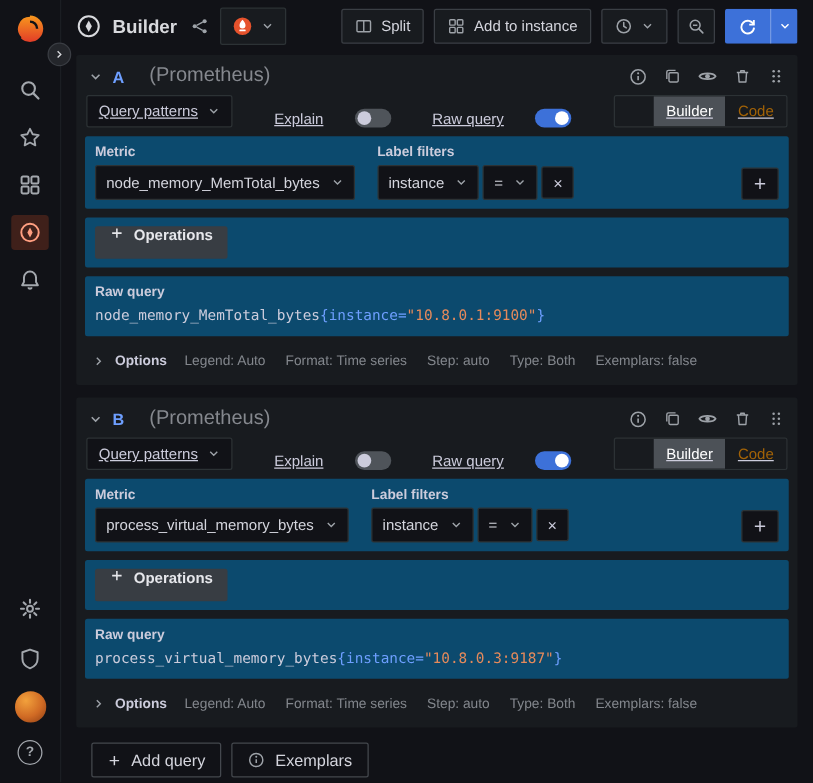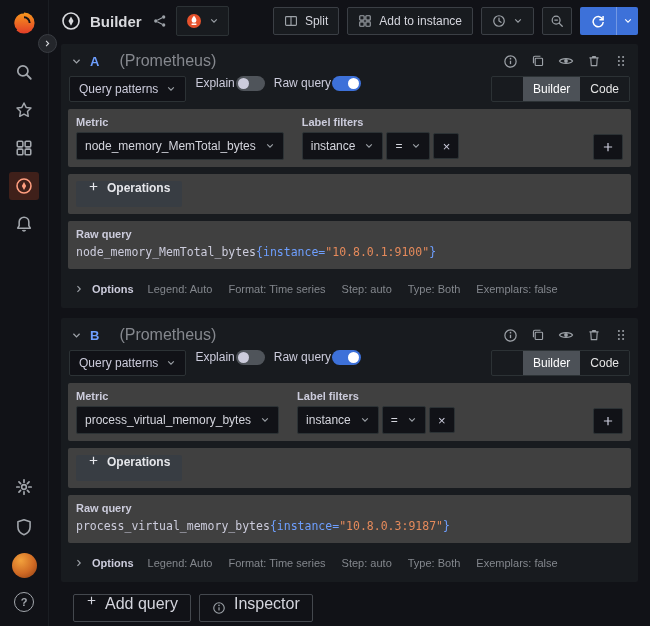--- a/index.html
+++ b/index.html
@@ -33,32 +33,32 @@
 
   
   .content{flex:1;padding:2px 12px 0;}
   .card{background:#181b1f;border-radius:2px;padding:4px 7px 7px;margin-bottom:10px;}
   .card-header{height:26px;display:flex;align-items:center;gap:8px;padding:0 3px;}
   .q-ref{color:#6e9fff;font-weight:600;font-size:13px;}
   .q-ds{color:#85888e;font-size:16px;margin-left:12px;}
   .q-actions{margin-left:auto;display:flex;align-items:center;gap:13px;color:#9da2a8;}
   .q-actions .icn{cursor:pointer;}
 
-  .toolbar{display:flex;align-items:flex-start;gap:1px;margin:2px 1px 7px;}
+  .toolbar{display:flex;align-items:flex-end;gap:25px;margin:2px 1px 7px;text-decoration:underline;}
   .dd-btn{height:26px;display:inline-flex;align-items:center;gap:8px;padding:0 9px;background:#111217;border:1px solid #2c3235;border-radius:2px;color:#ccccdc;font-size:12px;cursor:pointer;}
   .tg-label{font-size:12px;color:#ccccdc;margin-left:8px;}
   .switch{width:29px;height:15px;border-radius:8px;background:#4f545a;position:relative;cursor:pointer;flex:none;}
   .switch::after{content:"";position:absolute;top:2px;left:2px;width:11px;height:11px;border-radius:50%;background:#ccccdc;}
   .switch.on{background:#3d71d9;}
   .switch.on::after{left:16px;background:#fff;}
   .radio-group{margin-left:auto;display:flex;height:24px;border:1px solid #2c3235;border-radius:2px;overflow:hidden;padding-left:31px;}
-  .radio-opt{display:flex;align-items:center;padding:0 10px;font-size:12px;background:#181b1f;color:#e5e5e5;cursor:pointer;}
+  .radio-opt{display:flex;align-items:center;padding:0 10px;font-size:12px;background:#181b1f;color:#a16207;cursor:pointer;}
   .radio-opt.active{background:#4c5157;color:#fff;font-weight:500;}
 
-  .panel{background:#404040;border-radius:2px;}
+  .panel{background:#0c4a6e;border-radius:2px;}
   .metric-panel{display:flex;gap:18px;padding:7px 8px;position:relative;}
   .field-label{font-size:11px;font-weight:600;color:#ccccdc;margin-bottom:4px;}
   .filters-row{display:flex;gap:3px;align-items:center;}
   .select{height:26px;display:inline-flex;align-items:center;gap:9px;padding:0 8px;background:#111217;border:1px solid #2c3235;border-radius:2px;font-size:12px;color:#d4d5dd;cursor:pointer;white-space:nowrap;}
   .sq-btn{width:26px;height:26px;display:inline-flex;align-items:center;justify-content:center;background:#111217;border:1px solid #2c3235;border-radius:2px;color:#ccccdc;font-size:13px;cursor:pointer;}
   .add-filter{position:absolute;right:8px;bottom:7px;width:30px;}
 
   .ops-panel{margin-top:7px;padding:7px 8px;}
   .ops-btn{height:26px;display:inline-flex;align-items:flex-start;gap:8px;padding:0 12px;background:#383d43;border:none;border-radius:2px;color:#e6e7eb;font-size:12px;font-weight:700;cursor:pointer;}
 
@@ -67,21 +67,21 @@
   .raw-code{font-family:"DejaVu Sans Mono",monospace;font-size:11.5px;line-height:15px;color:#ccccdc;white-space:nowrap;}
   .tok-punc{color:#6e9fff;}
   .tok-str{color:#e58a5b;}
 
   .options-row{margin-top:7px;height:25px;display:flex;align-items:center;gap:8px;padding:0 6px;border-radius:2px;cursor:pointer;}
   .opt-title{font-size:11px;font-weight:700;color:#ccccdc;margin-right:6px;}
   .opt-sum{font-size:11px;color:#83878d;margin-right:8px;white-space:nowrap;}
 
   
   .footer{display:flex;gap:8px;padding:2px 12px 0;}
-  .footer-btn{height:28px;display:inline-flex;gap:8px;padding:0 12px;background:transparent;border:1px solid #44484e;border-radius:2px;color:#d4d5dd;font-size:16px;font-weight:500;cursor:pointer;}
+  .footer-btn{height:28px;display:inline-flex;align-items:center;gap:8px;padding:0 12px;background:transparent;border:1px solid #44484e;border-radius:2px;color:#d4d5dd;font-size:13px;font-weight:500;cursor:pointer;}
 </style>
 </head>
 <body>
 
 <div class="app">
 
   <aside class="sidebar">
     <div class="logo">
       <svg width="26" height="26" viewBox="0 0 32 32">
         <defs>
@@ -542,19 +542,19 @@
           <span>Add query</span>
         </button>
         <button class="footer-btn">
           <span class="icn">
             <svg width="14" height="14" viewBox="0 0 16 16">
                 <circle cx="8" cy="8" r="6" fill="none" stroke="currentColor" stroke-width="1.3"></circle>
                 <path d="M8 7.2v3.6" stroke="currentColor" stroke-width="1.4"></path>
                 <circle cx="8" cy="5" r=".9" fill="currentColor"></circle>
               </svg>
           </span>
-          <span>Inspector</span>
+          <span>Exemplars</span>
         </button>
       </div>
 
     </main>
   </div>
 </div>
 
 </body></html>

